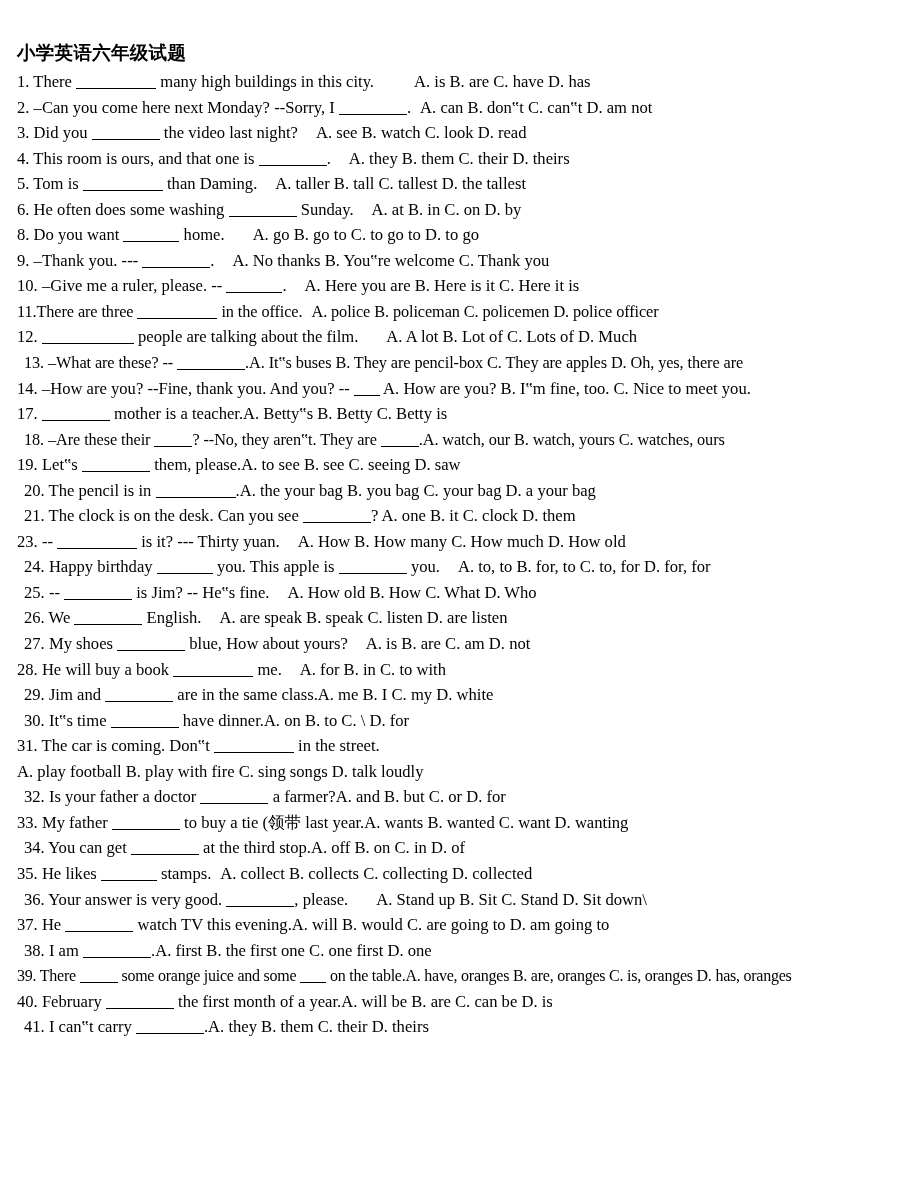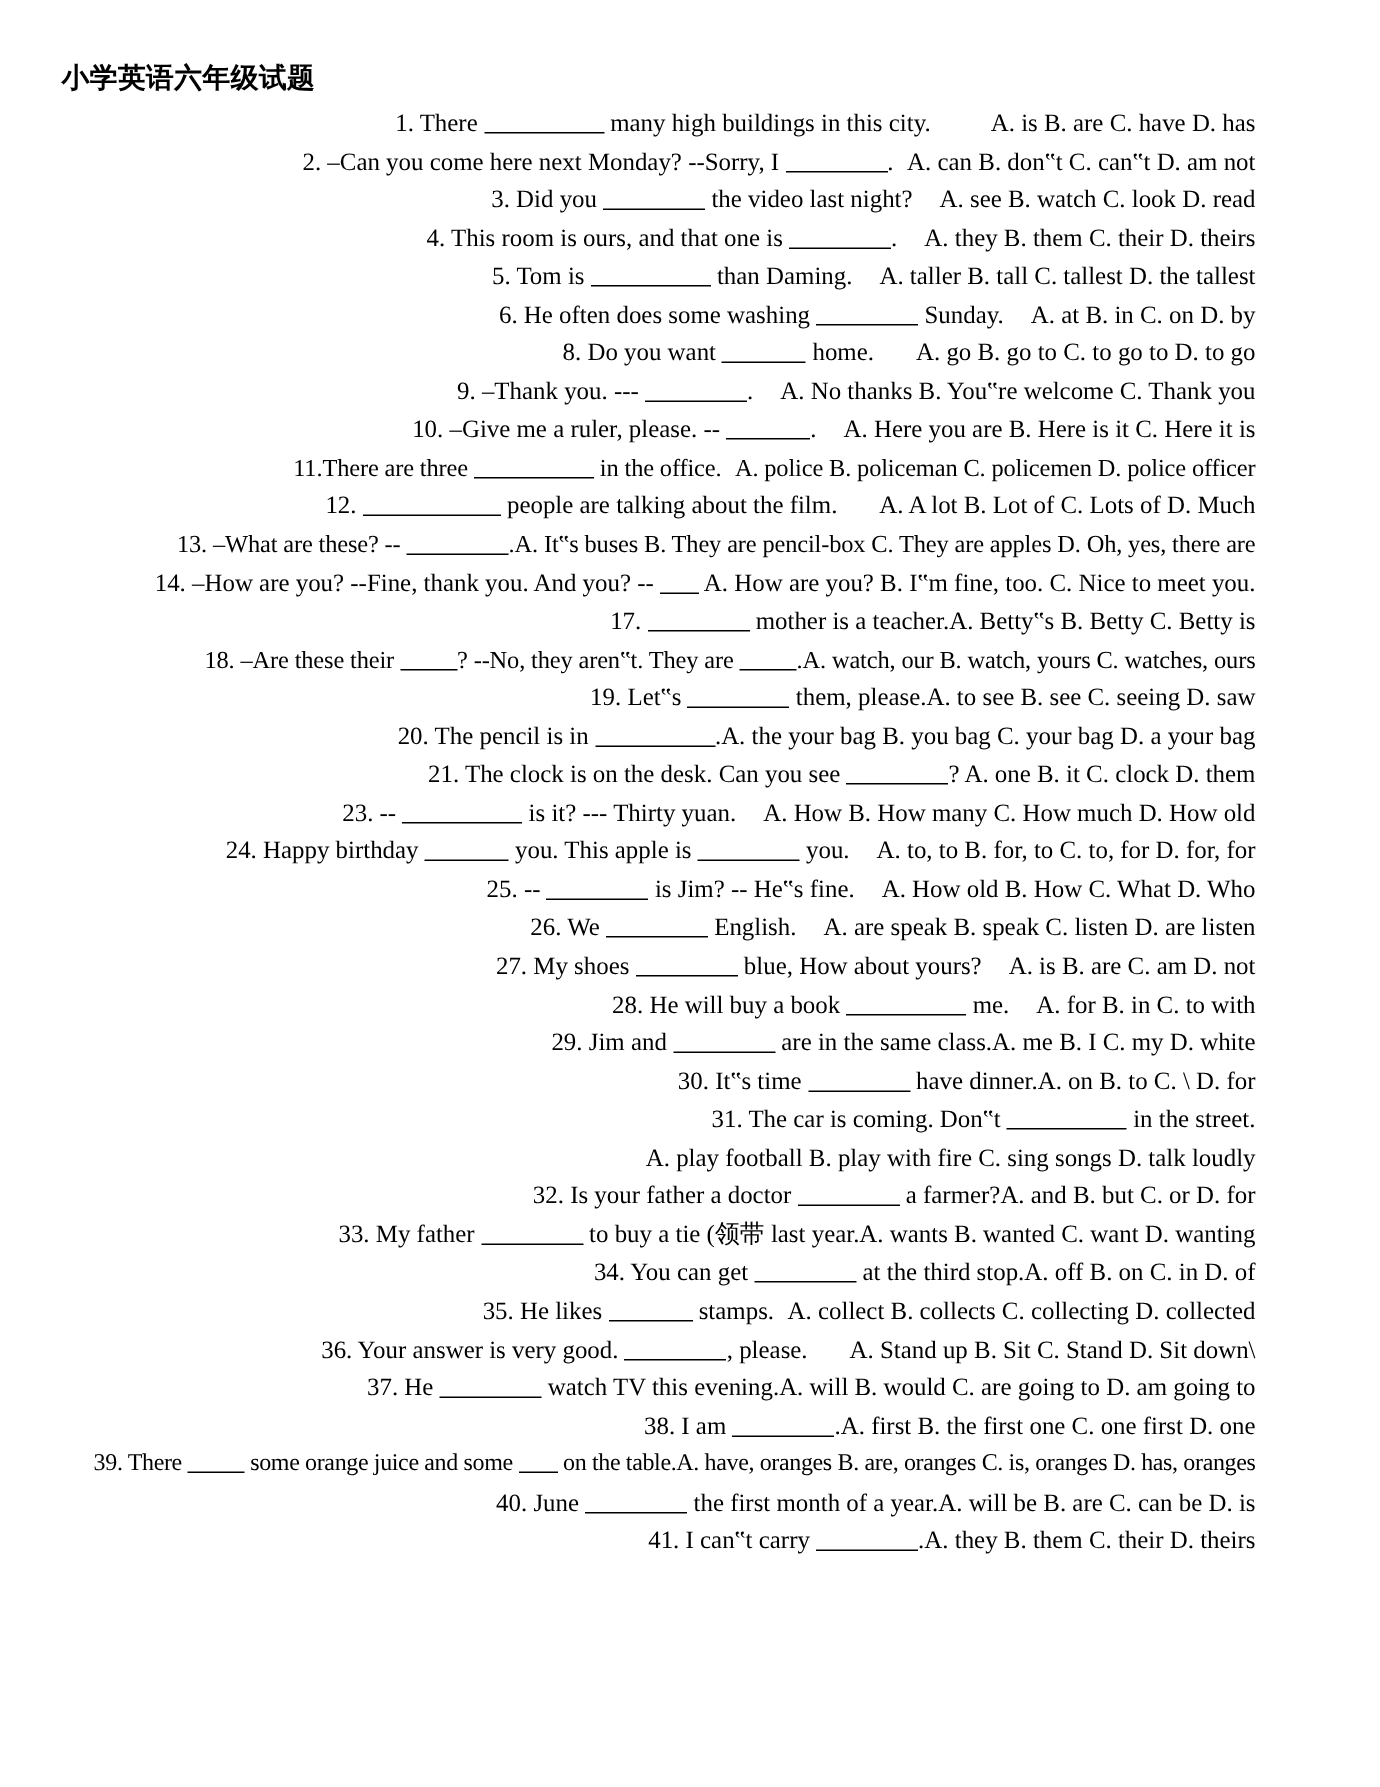--- a/index.html
+++ b/index.html
@@ -14,21 +14,21 @@
     overflow: hidden;
     font-family: "Liberation Serif", "DejaVu Serif", serif;
     color: #000000;
     -webkit-font-smoothing: antialiased;
   }
   .page {
     position: relative;
     width: 855px;
     height: 1191px;
     box-sizing: border-box;
-    padding: 40px 18px 0 41px;
+    padding: 40px 18px 0 17px;
   }
   .doc-title {
     font-family: "DejaVu Sans", "Liberation Sans", sans-serif;
     font-weight: bold;
     font-size: 18.5px;
     line-height: 26px;
     letter-spacing: 0.3px;
     margin: 0 0 3px 0;
     white-space: nowrap;
   }
@@ -36,21 +36,20 @@
     margin: 0;
     padding: 0;
     list-style: none;
   }
   .qline {
     font-size: 16.6px;
     line-height: 25.55px;
     white-space: nowrap;
     margin: 0;
     padding: 0;
-    text-align: right;
   }
   
   .qline.ind {
     padding-left: 7px;
   }
   
   .qline.tight {
     letter-spacing: -0.24px;
     font-size: 16px;
   }
@@ -113,17 +112,17 @@
       <div class="qline"><span>31. </span><span>The car is coming. Don‟t </span><span class="blank b-xl"></span><span> in the street.</span></div>
       <div class="qline"><span>A. play football B. play with fire C. sing songs D. talk loudly</span></div>
       <div class="qline ind"><span>32. </span><span>Is your father a doctor </span><span class="blank b-lg"></span><span> a farmer?A. and B. but C. or D. for</span></div>
       <div class="qline"><span>33. </span><span>My father </span><span class="blank b-lg"></span><span> to buy a tie (领带 last year.A. wants B. wanted C. want D. wanting</span></div>
       <div class="qline ind"><span>34. </span><span>You can get </span><span class="blank b-lg"></span><span> at the third stop.A. off B. on C. in D. of</span></div>
       <div class="qline"><span>35. </span><span>He likes </span><span class="blank b-md"></span><span> stamps.</span><span class="gap1"></span><span>A. collect B. collects C. collecting D. collected</span></div>
       <div class="qline ind"><span>36. </span><span>Your answer is very good. </span><span class="blank b-lg"></span><span>, please.</span><span class="gap3"></span><span>A. Stand up B. Sit C. Stand D. Sit down\</span></div>
       <div class="qline"><span>37. </span><span>He </span><span class="blank b-lg"></span><span> watch TV this evening.A. will B. would C. are going to D. am going to</span></div>
       <div class="qline ind"><span>38. </span><span>I am </span><span class="blank b-lg"></span><span>.A. first B. the first one C. one first D. one</span></div>
       <div class="qline tight"><span>39. </span><span>There </span><span class="blank b-sm"></span><span> some orange juice and some</span><span> </span><span class="blank b-xs"></span><span> on the table.A. have, oranges B. are, oranges C. is, oranges D. has, oranges</span></div>
-      <div class="qline"><span>40. </span><span>June </span><span class="blank b-lg"></span><span> the first month of a year.A. will be B. are C. can be D. is</span></div>
+      <div class="qline"><span>40. </span><span>February </span><span class="blank b-lg"></span><span> the first month of a year.A. will be B. are C. can be D. is</span></div>
       <div class="qline ind"><span>41. </span><span>I can‟t carry </span><span class="blank b-lg"></span><span>.A. they B. them C. their D. theirs</span></div>
     </div>
 
 </div>
 
 </body></html>

